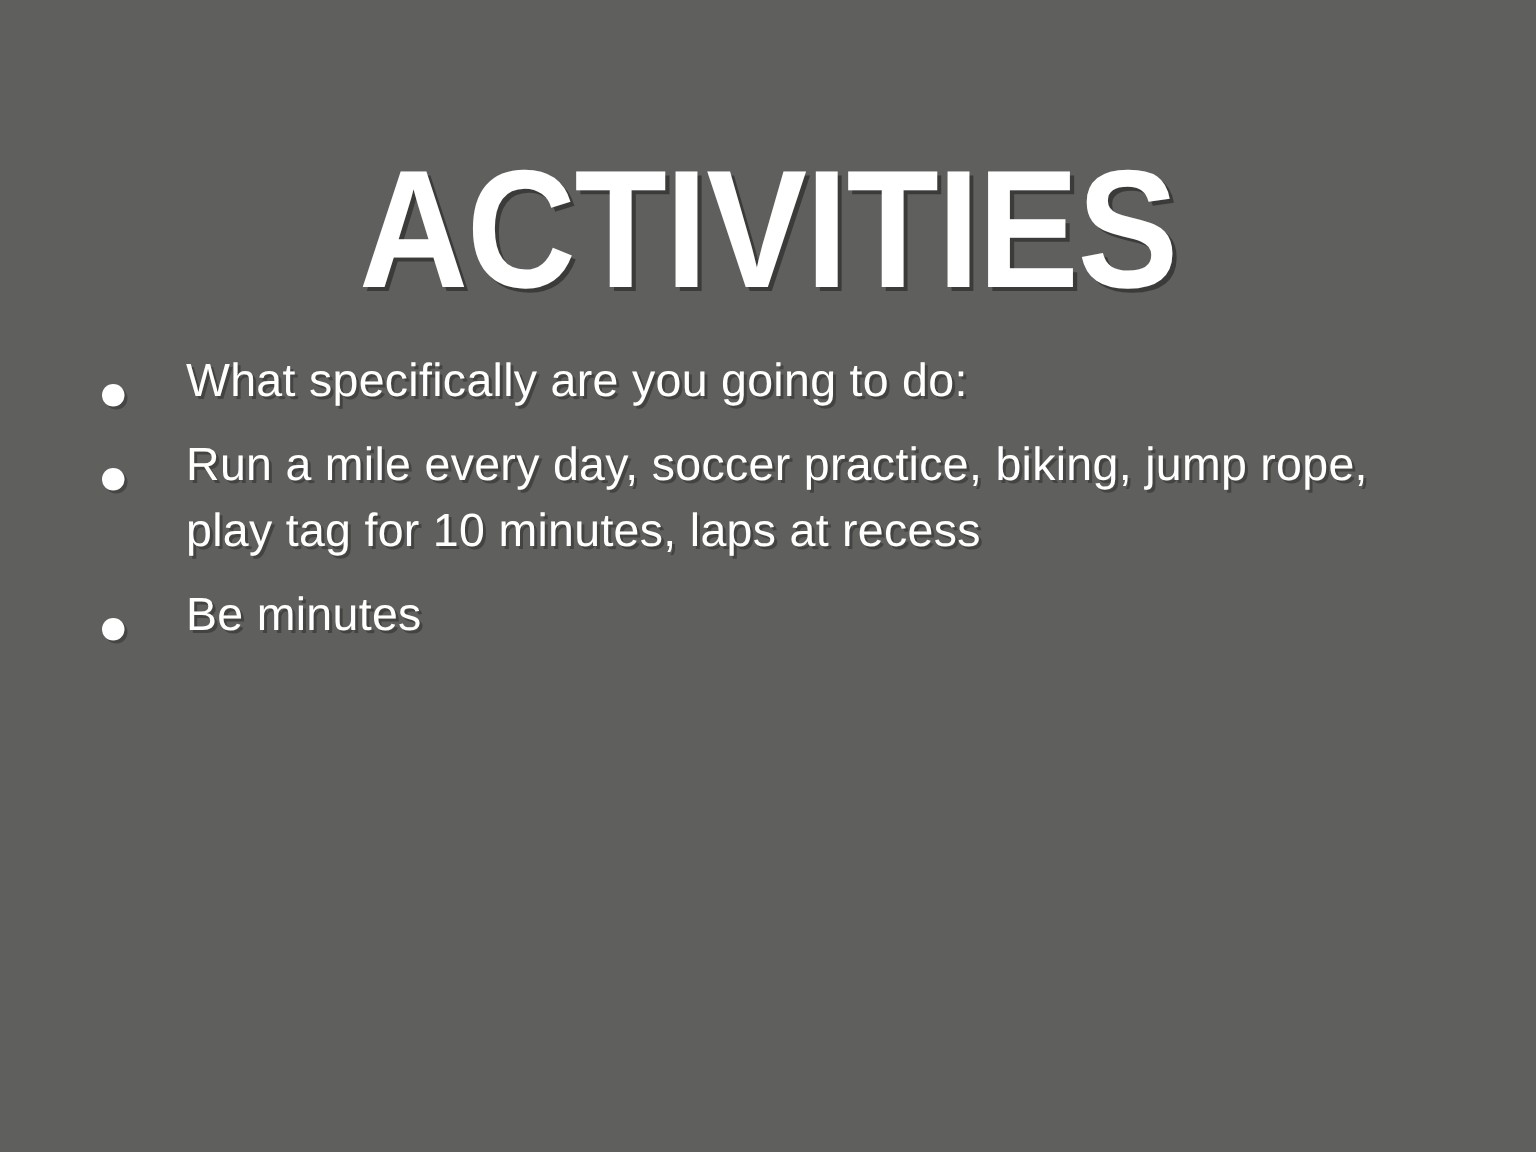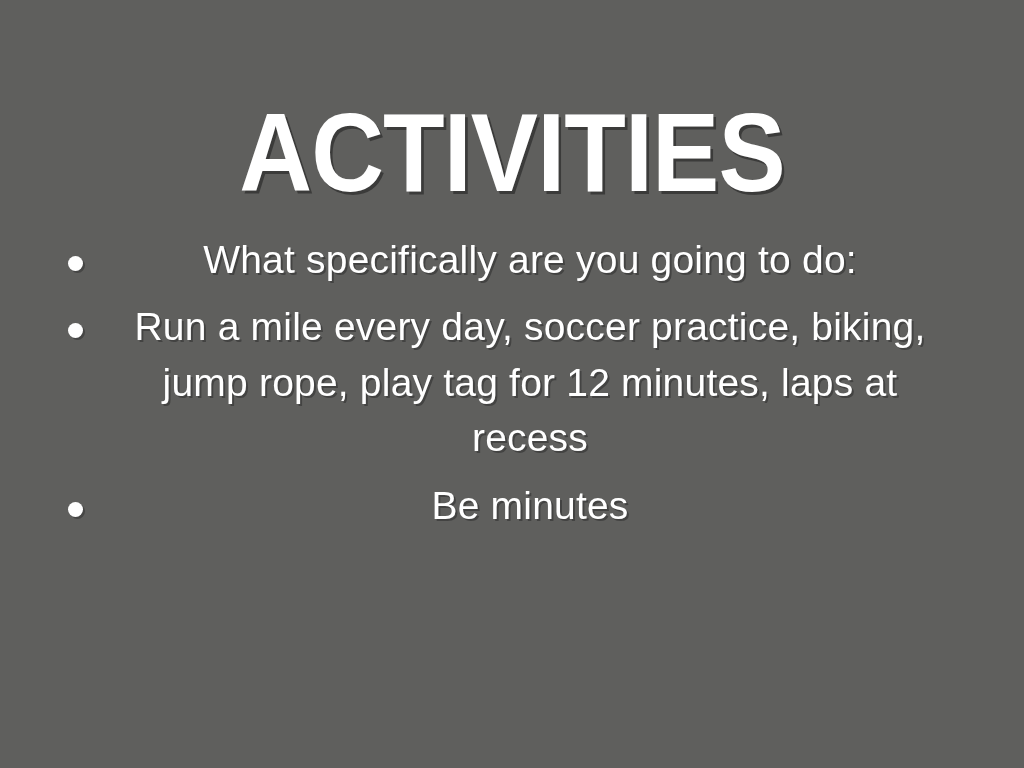--- a/index.html
+++ b/index.html
@@ -53,25 +53,24 @@
     list-style: none;
   }
 
   .bullet-item {
     position: relative;
     padding-left: 68px;
     margin: 0 0 12px 0;
     color: #ffffff;
     font-family: "Liberation Sans", sans-serif;
     font-weight: 400;
-    font-size: 39px;
+    font-size: 31px;
     line-height: 1.42;
     letter-spacing: 0.2px;
     text-shadow: 2px 2px 0 rgba(40,40,40,0.5);
-    text-align: center;
     -webkit-font-smoothing: antialiased;
   }
 
   .bullet-item:last-child {
     margin-bottom: 0;
   }
 
   .bullet-dot {
     position: absolute;
     left: 12px;
@@ -96,21 +95,21 @@
 
   <ul class="body-list">
 
     <li class="bullet-item">
       <span class="bullet-dot"></span>
       <span class="bullet-text">What specifically are you going to do:</span>
     </li>
 
     <li class="bullet-item">
       <span class="bullet-dot"></span>
-      <span class="bullet-text">Run a mile every day, soccer practice, biking, jump rope, play tag for 12 minutes, laps at recess</span>
+      <span class="bullet-text">Run a mile every day, soccer practice, biking, jump rope, play tag for 10 minutes, laps at recess</span>
     </li>
 
     <li class="bullet-item">
       <span class="bullet-dot"></span>
       <span class="bullet-text">Be minutes</span>
     </li>
 
   </ul>
 
 </div>

